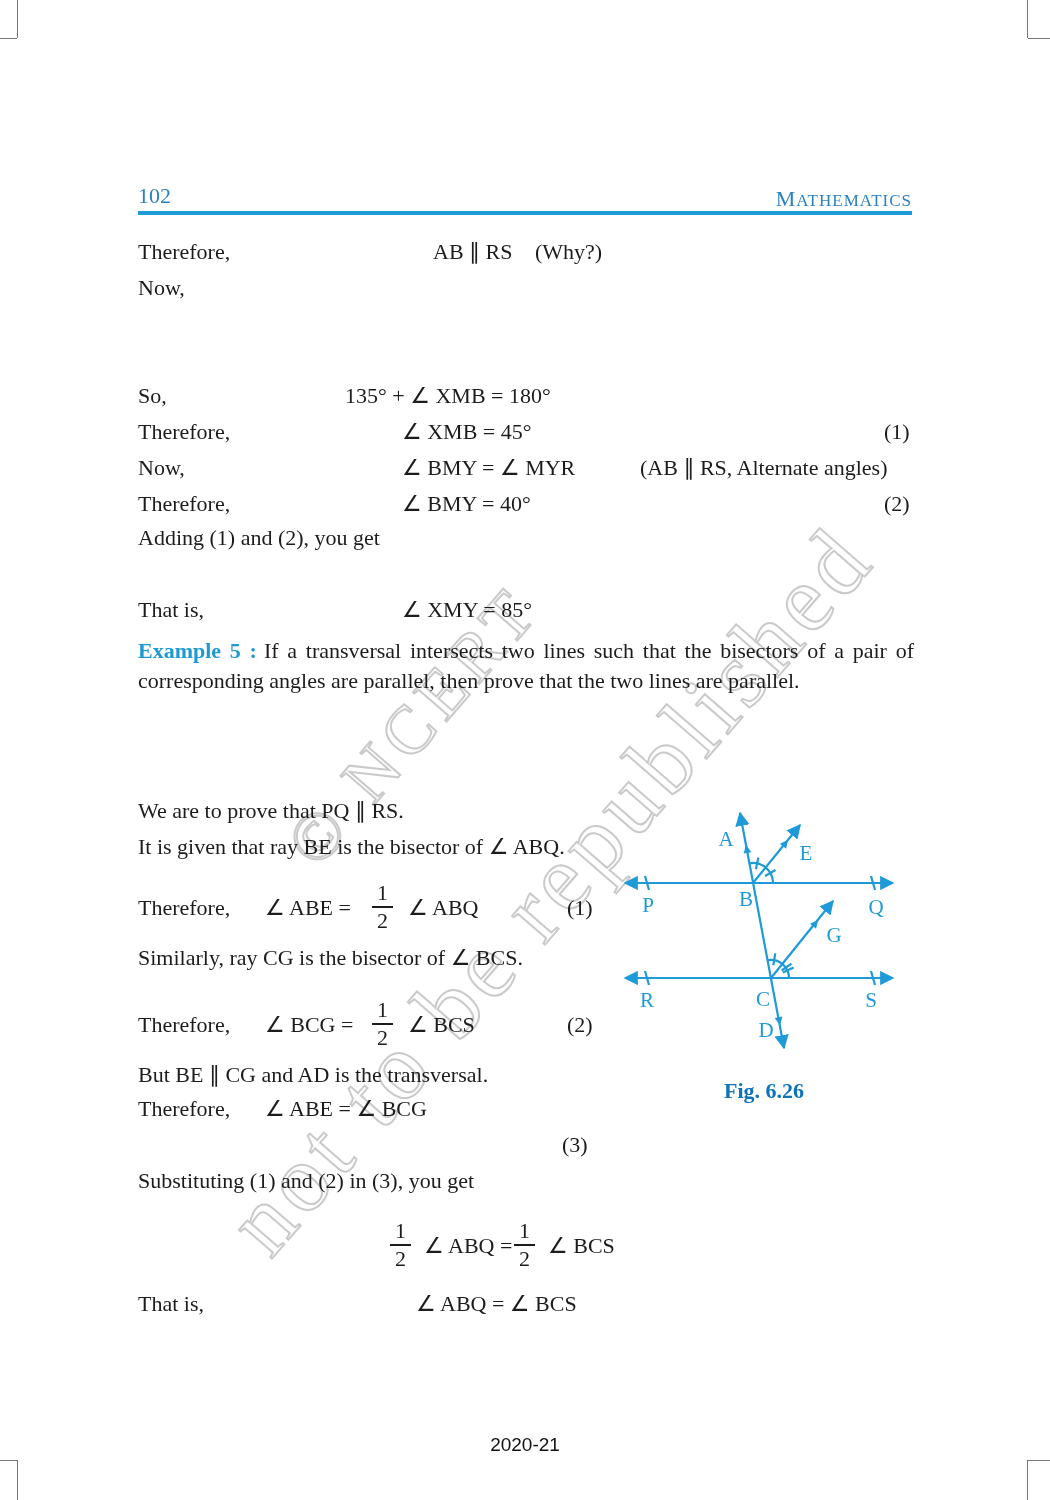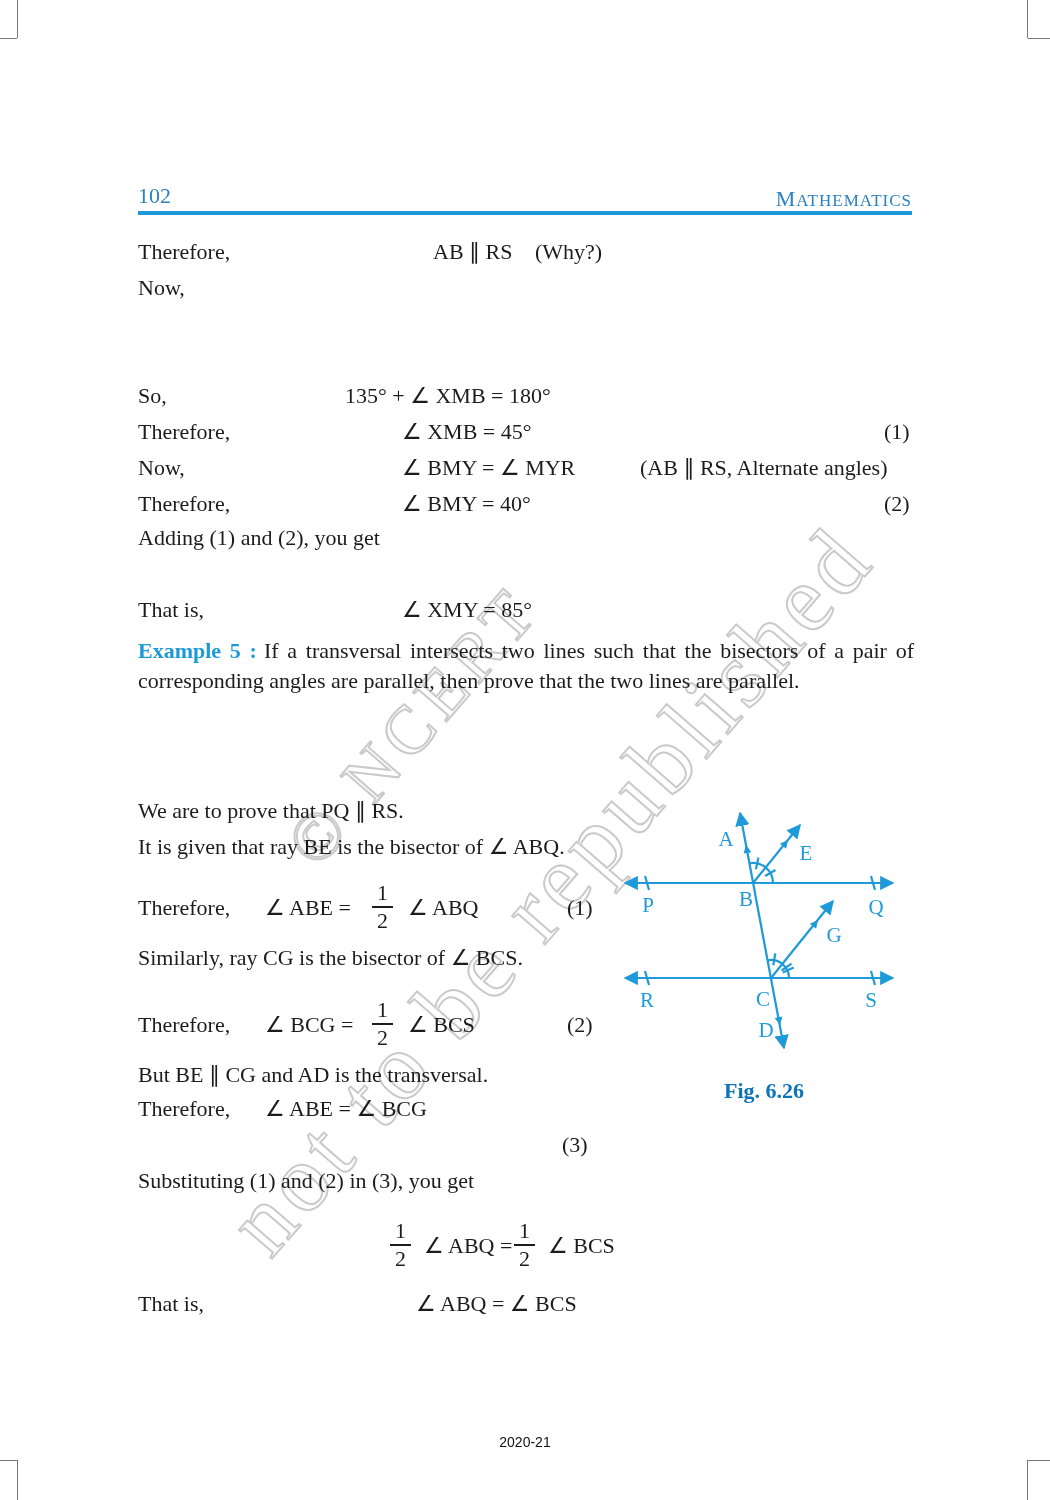--- a/index.html
+++ b/index.html
@@ -29,21 +29,21 @@
   .wm{position:absolute;white-space:nowrap;font-family:"Liberation Serif",serif;
       color:transparent;-webkit-text-stroke:2px rgba(150,150,150,0.5);z-index:0;}
   .wm1{left:413px;top:726px;font-size:68px;letter-spacing:8px;transform:translate(-50%,-50%) rotate(-49deg);}
   .wm2{left:550px;top:890px;font-size:95px;letter-spacing:6px;transform:translate(-50%,-50%) rotate(-49deg);}
   
   .figsvg{left:618px;top:798px;}
   .figcap{left:618px;top:1078px;width:292px;text-align:center;font-size:22px;font-weight:bold;color:#0e74b9;}
   .fig-label{font-size:21px;font-family:"Liberation Serif",serif;}
   
   .footer{left:0;top:1434px;width:1050px;text-align:center;
-          font-family:"Liberation Sans",sans-serif;font-size:14px;color:#111;}
+          font-family:"Liberation Sans",sans-serif;font-size:19px;color:#111;}
   
   .crop{position:absolute;background:#777;z-index:2;}
 </style>
 </head>
 <body>
 
 <div class="page">
 
   <div class="wm wm1">© NCERT</div>
   <div class="wm wm2">not to be republished</div>

